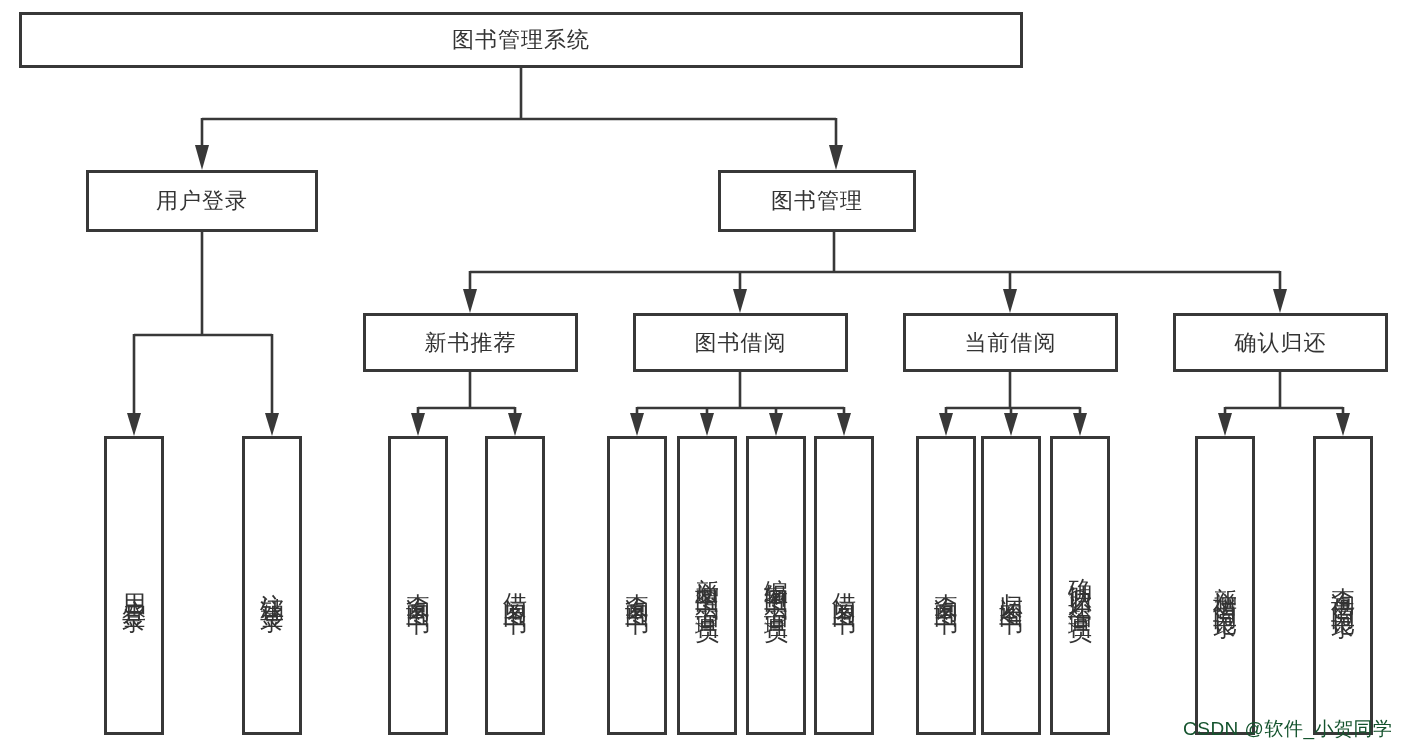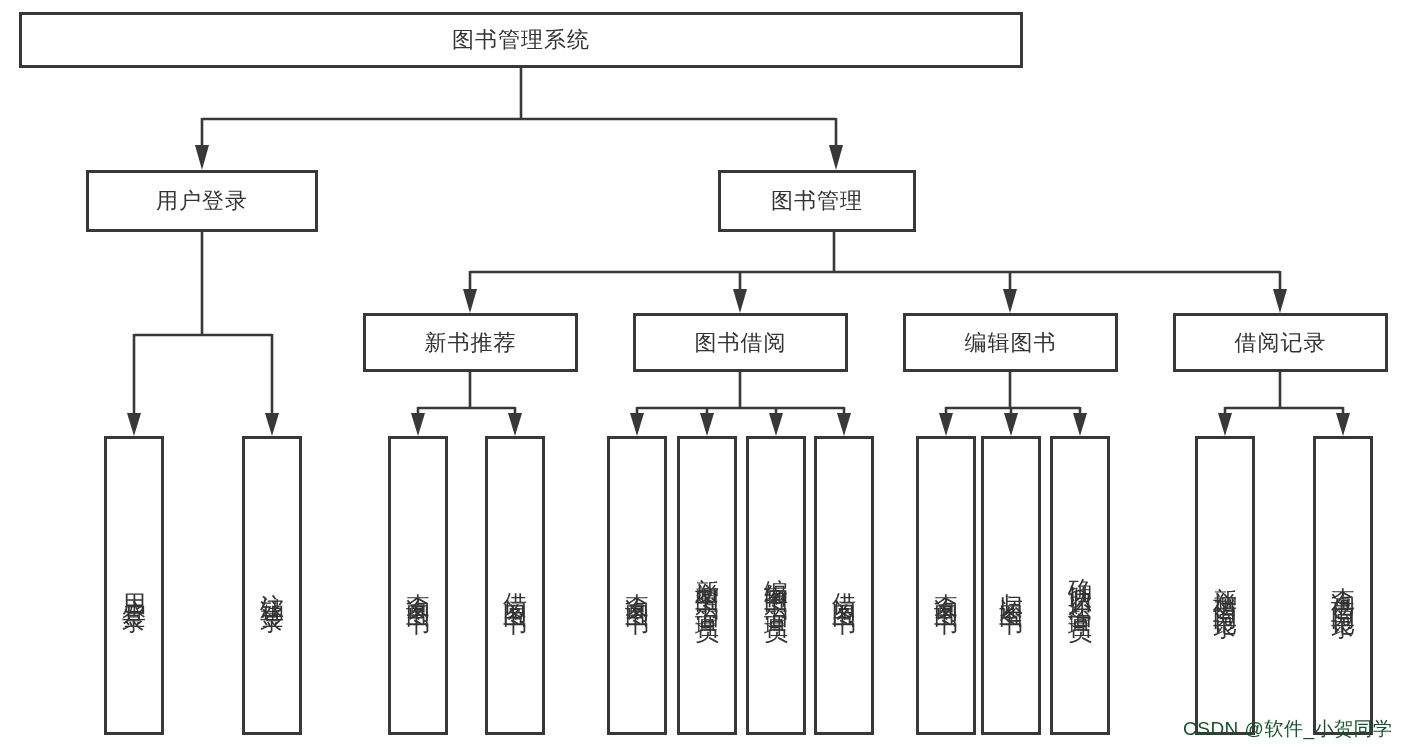--- a/index.html
+++ b/index.html
@@ -118,22 +118,22 @@
     </g>
   </svg>
 
   <div class="node root">图书管理系统</div>
 
   <div class="node hbox" style="left:86px;top:170px;width:232px;">用户登录</div>
   <div class="node hbox" style="left:718px;top:170px;width:198px;">图书管理</div>
 
   <div class="node lvl3" style="left:363px;">新书推荐</div>
   <div class="node lvl3" style="left:633px;">图书借阅</div>
-  <div class="node lvl3" style="left:903px;">编辑图书</div>
-  <div class="node lvl3" style="left:1173px;">借阅记录</div>
+  <div class="node lvl3" style="left:903px;">当前借阅</div>
+  <div class="node lvl3" style="left:1173px;">确认归还</div>
 
   <div class="node vbox" style="left:104px;">用户登录</div>
   <div class="node vbox" style="left:242px;">注销登录</div>
 
   <div class="node vbox" style="left:388px;">查询图书</div>
   <div class="node vbox" style="left:485px;">借阅图书</div>
 
   <div class="node vbox" style="left:607px;">查询图书</div>
   <div class="node vbox" style="left:677px;">新增图书（管理员）</div>
   <div class="node vbox" style="left:746px;">编辑图书（管理员）</div>

